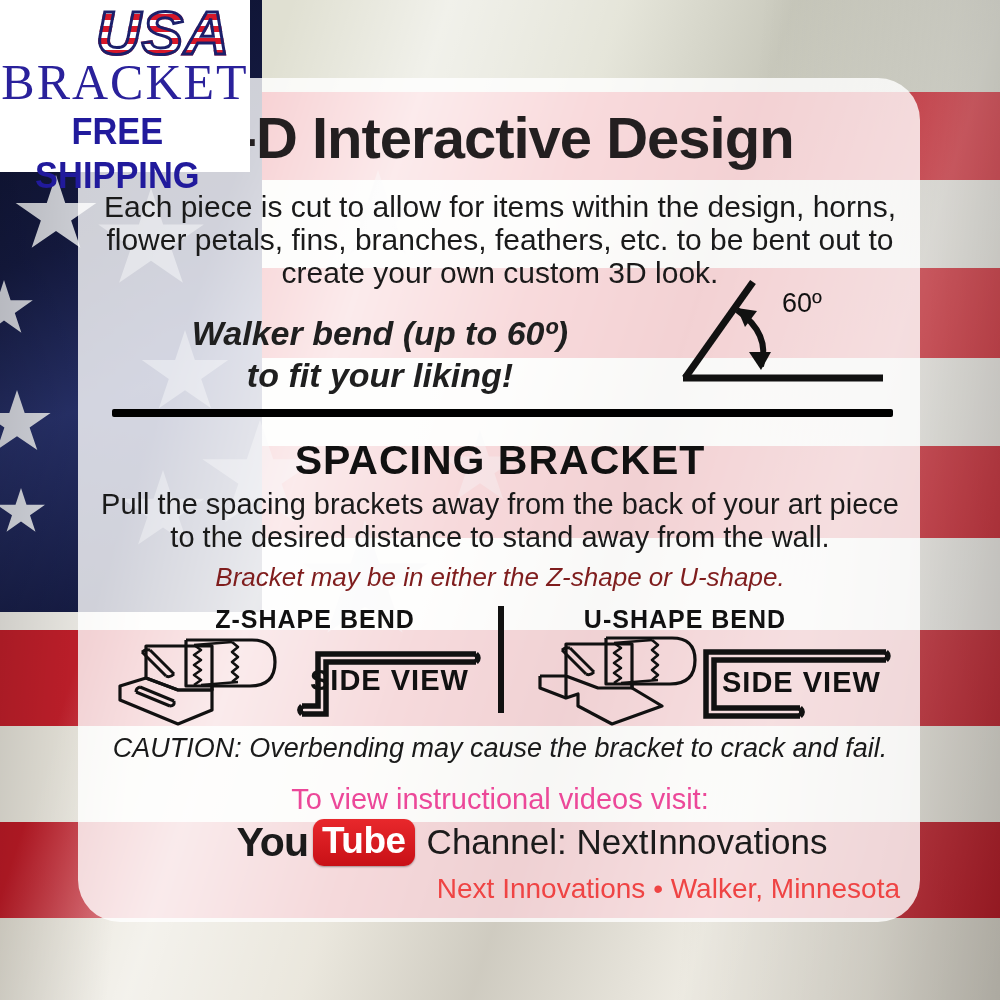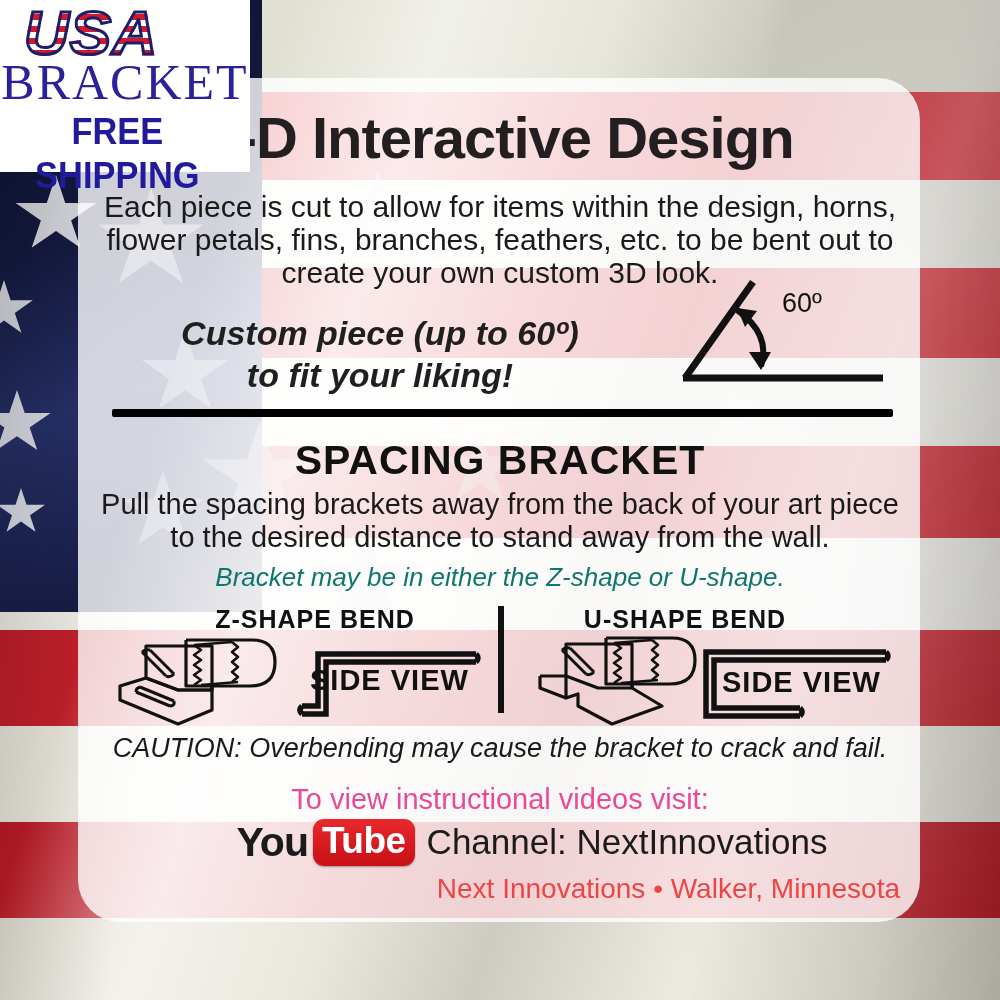--- a/index.html
+++ b/index.html
@@ -49,21 +49,21 @@
     position:absolute;left:0;top:0;width:250px;height:172px;
     background:#ffffff;z-index:40;
   }
   .badge-usa{
     position:absolute;left:24px;top:2px;width:206px;height:62px;
     font-size:62px;font-weight:bold;font-style:italic;letter-spacing:1px;
     -webkit-text-stroke:3px #1b1f6b;
     background-image:
       repeating-linear-gradient(to bottom,#d7182a 0 6px,#ffffff 6px 12px);
     -webkit-background-clip:text;background-clip:text;color:transparent;
-    line-height:62px;text-align:left;
+    line-height:62px;text-align:right;
     font-family:"Liberation Sans", sans-serif;
   }
   .badge-usa-canton{
     position:absolute;left:28px;top:4px;width:62px;height:34px;
     background:
       radial-gradient(circle at 6px 6px,#fff 1.6px,transparent 1.9px) 0 0/11px 9px,
       #1b1f6b;
     opacity:.0;
   }
   .badge-seller{
@@ -103,21 +103,21 @@
   .sec-title{
     position:absolute;left:0;top:437px;width:1000px;text-align:center;
     font-size:41px;font-weight:bold;color:#111;letter-spacing:1px;
   }
   .body2{
     position:absolute;left:100px;top:488px;width:800px;text-align:center;
     font-size:29px;line-height:33px;color:#1a1a1a;
   }
   .bracket-note{
     position:absolute;left:100px;top:562px;width:800px;text-align:center;
-    font-size:26px;font-style:italic;color:#0f766e;
+    font-size:26px;font-style:italic;color:#7f1d1d;
   }
 
   .shape-label{
     position:absolute;font-size:25px;font-weight:bold;letter-spacing:1px;color:#111;
     text-align:center;
   }
   .zshape-label{left:170px;top:605px;width:290px;}
   .ushape-label{left:540px;top:605px;width:290px;}
 
   .vdivider{position:absolute;left:498px;top:606px;width:6px;height:107px;background:#111;}
@@ -205,21 +205,21 @@
     <div class="flag-shade"></div>
   </div>
 
   <div class="card"></div>
 
   <div class="title">3-D Interactive Design</div>
 
   <div class="body1">Each piece is cut to allow for items within the design, horns, flower petals, fins, branches, feathers, etc. to be bent out to create your own custom 3D look.</div>
 
   <div class="custom-bend">
-    <div>Custom piece (up to 60º)</div>
+    <div>Walker bend (up to 60º)</div>
     <div>to fit your liking!</div>
   </div>
 
   <div class="bend-example">
     <svg width="215" height="110" viewBox="0 0 215 110">
 
       <line x1="8" y1="96" x2="208" y2="96" stroke="#111" stroke-width="7" stroke-linecap="butt"></line>
 
       <line x1="10" y1="96" x2="78" y2="0" stroke="#111" stroke-width="7" stroke-linecap="butt"></line>
 

